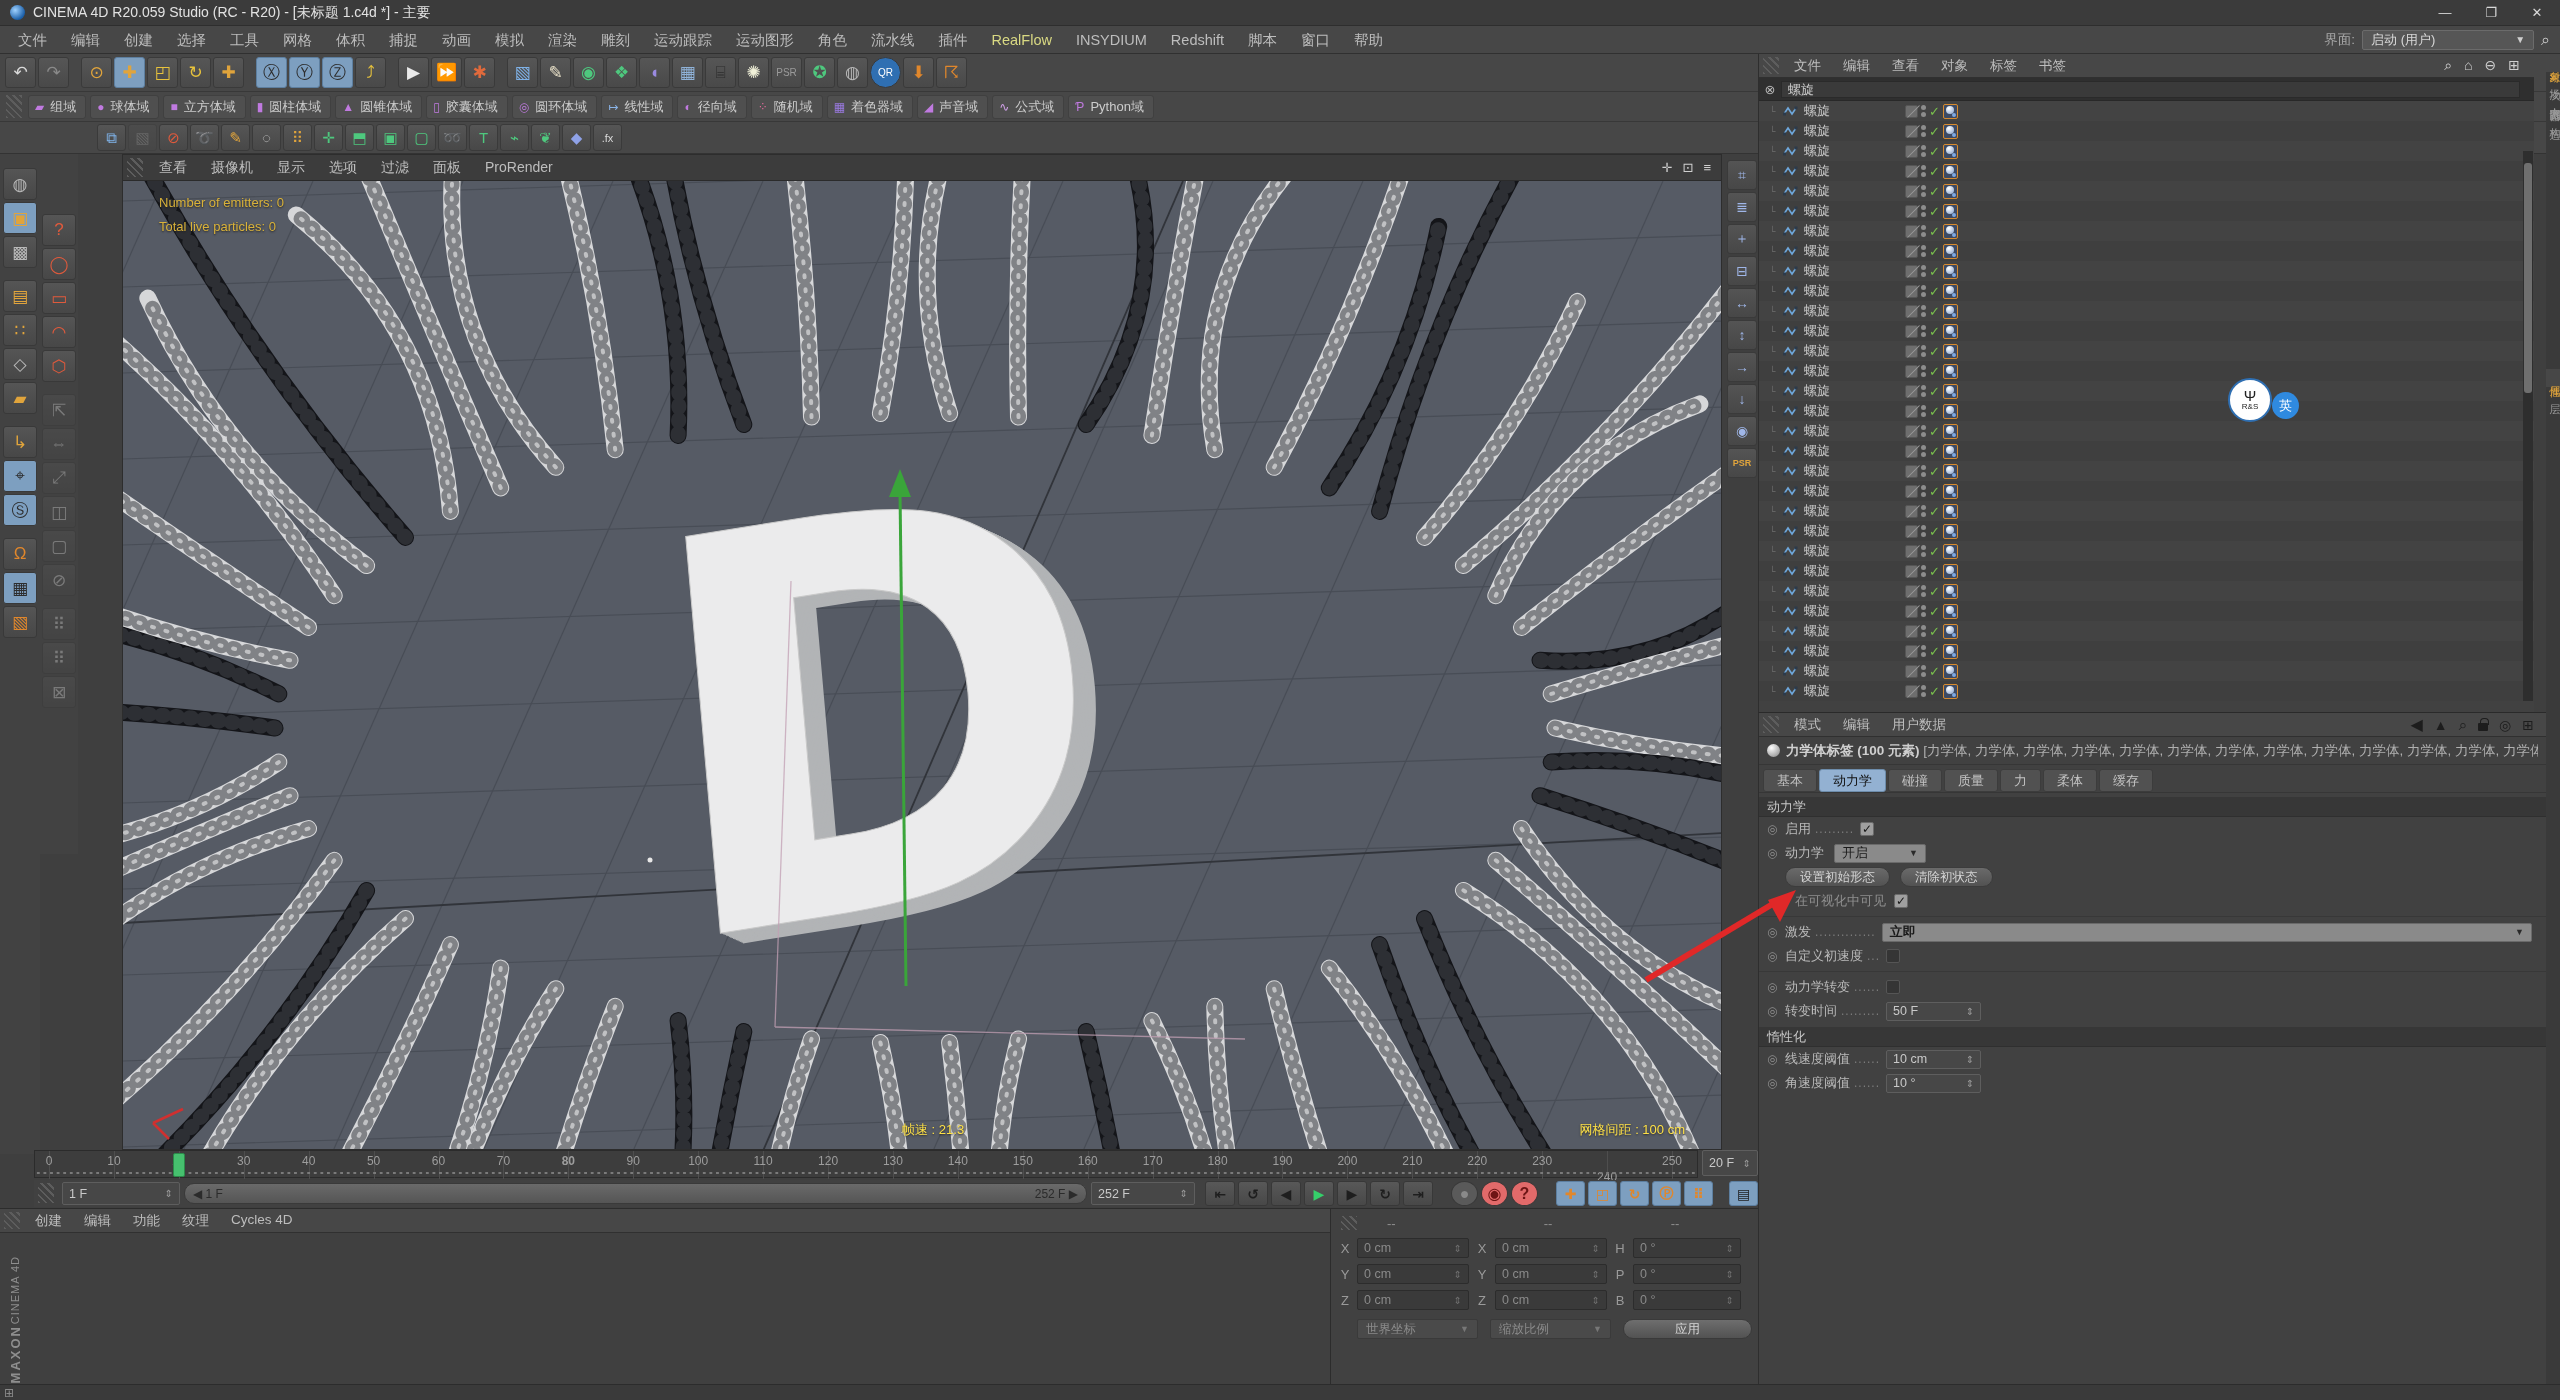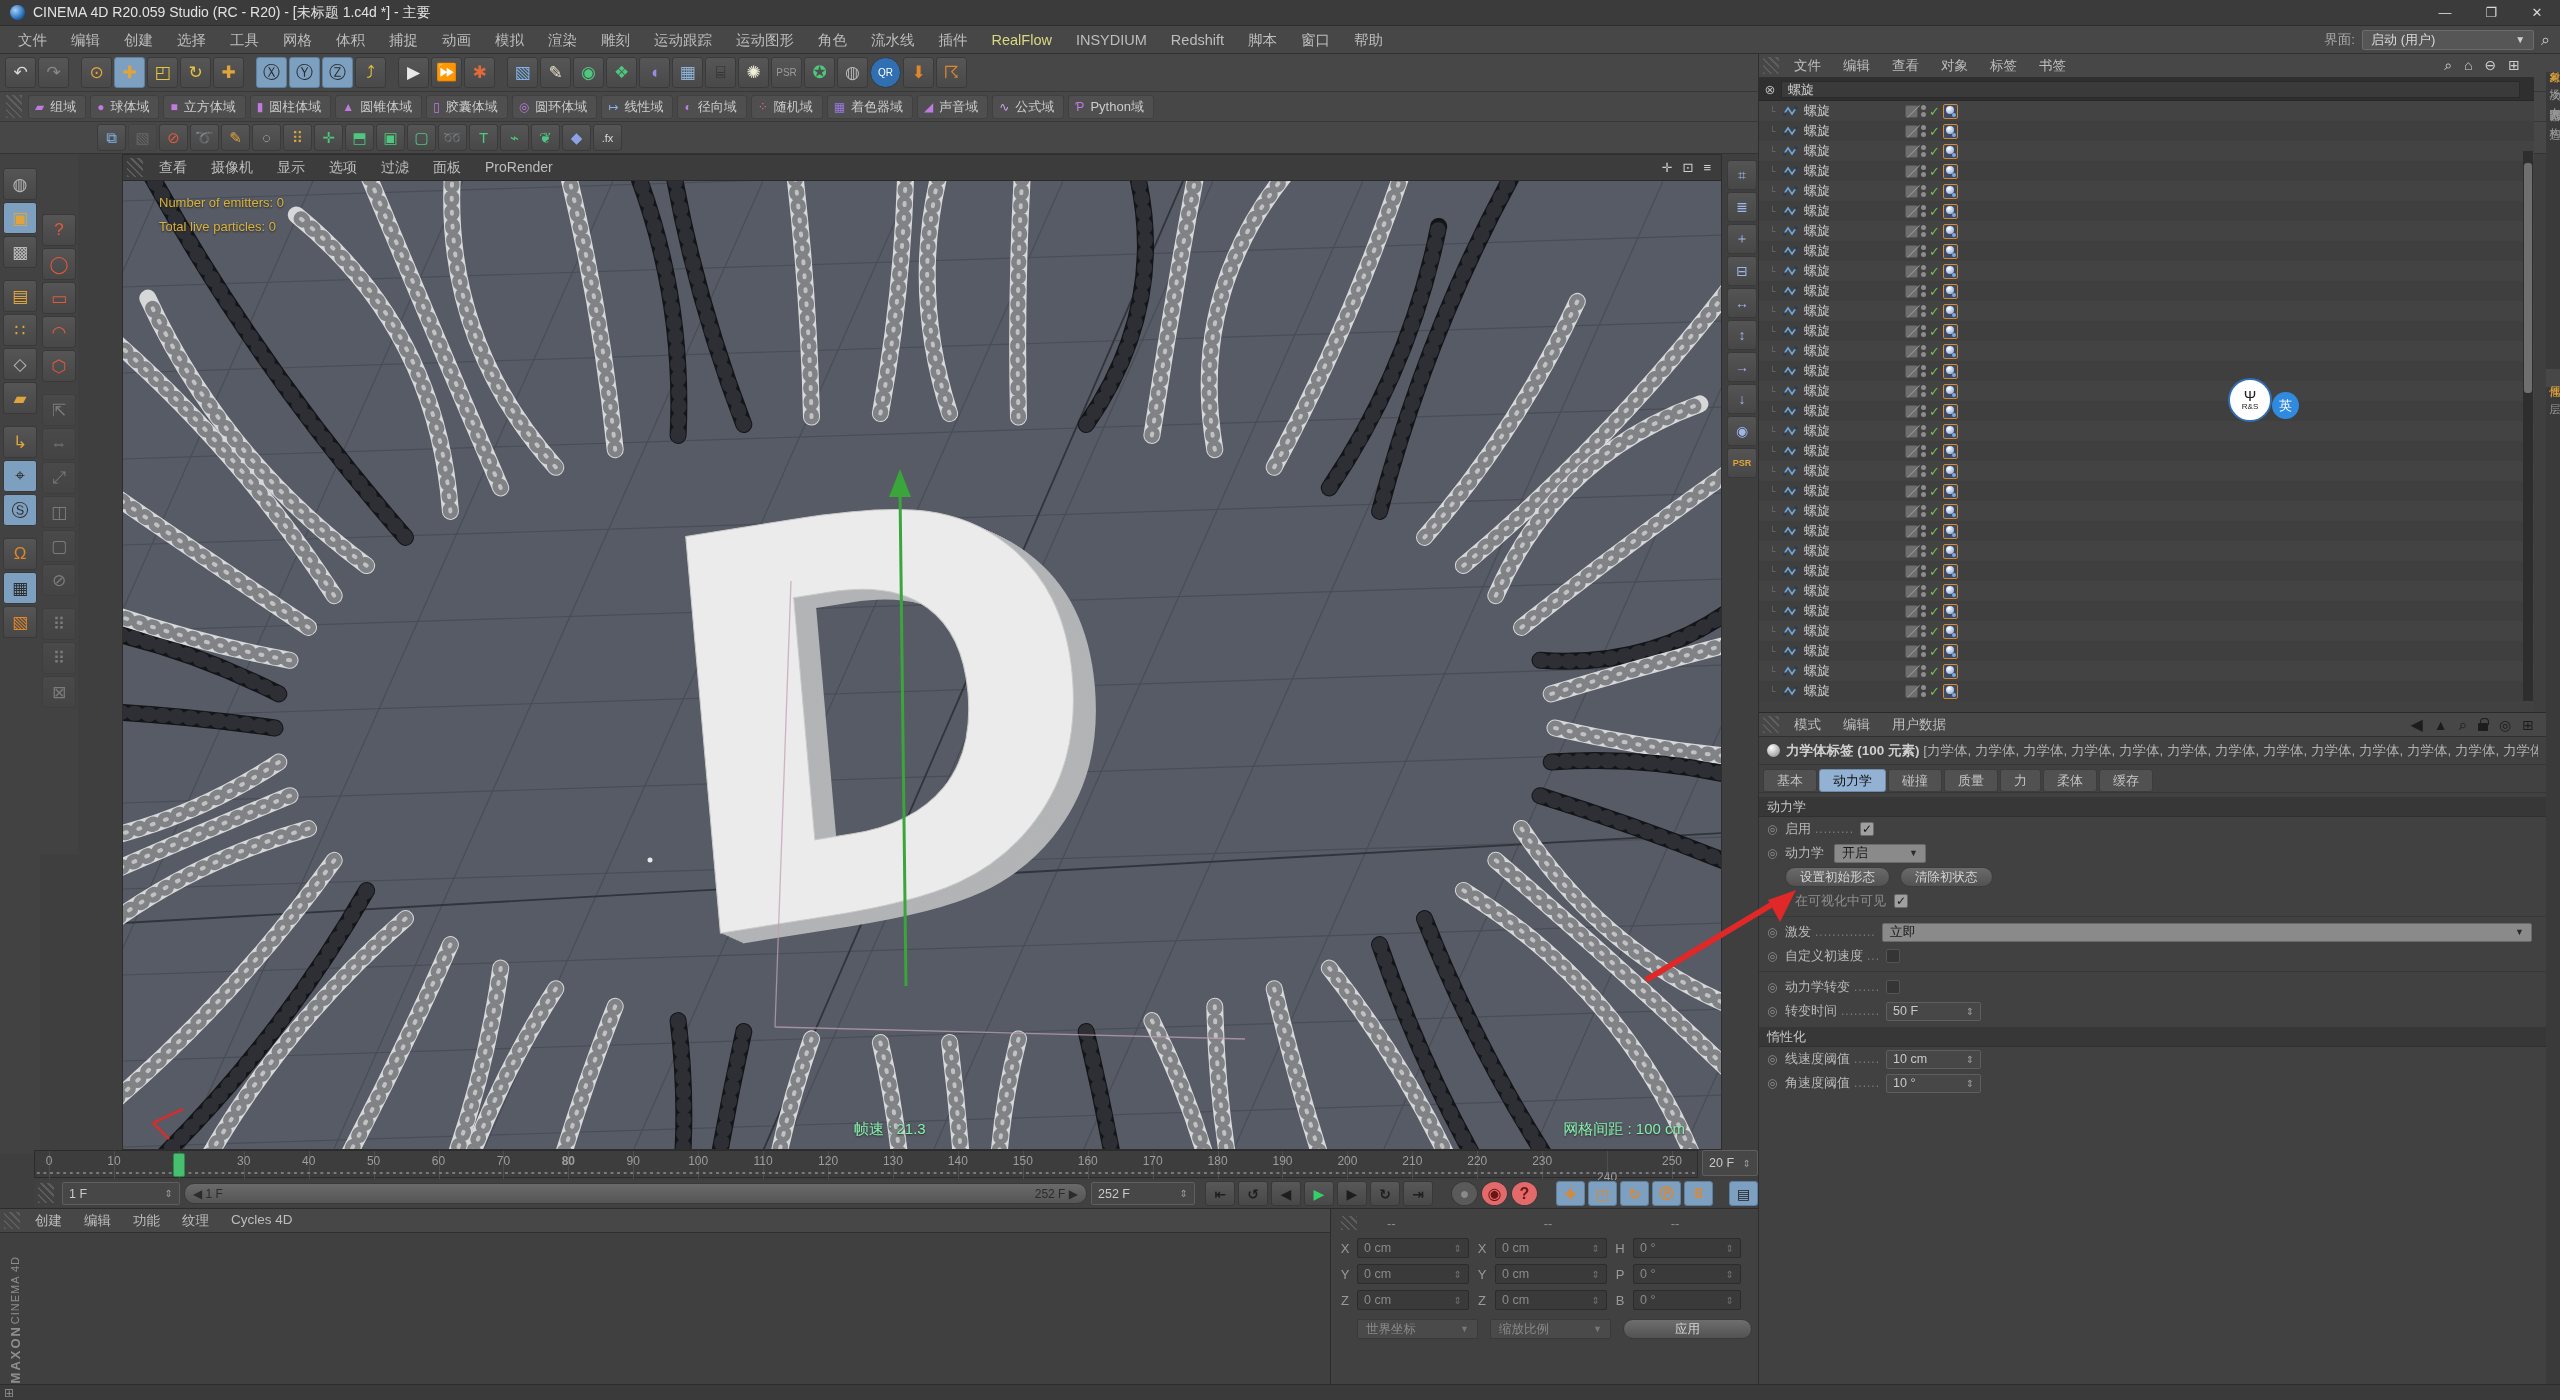--- a/index.html
+++ b/index.html
@@ -40,21 +40,21 @@
   .dbtn.act{background:#7d9fc0;}
   .dbtn.gray{color:#b9b9b9;}
   .dbtn.dim{opacity:.4;color:#cfcfcf;}
   
   #viewport{left:122px;top:154px;width:1600px;height:996px;background:#565b65;border:1px solid #2d2d2d;overflow:hidden;}
   #vphead{position:absolute;left:0;top:0;width:100%;height:26px;background:#3c3c3c;display:flex;align-items:center;border-bottom:1px solid #2b2b2b;z-index:5;}
   .vm{font-size:14px;color:#bdbdbd;padding:0 12px;}
   #vpcorner{margin-left:auto;display:flex;gap:10px;padding-right:10px;color:#cfcfcf;font-size:13px;}
   #scene{position:absolute;left:0;top:26px;width:1600px;height:970px;}
   .vover{position:absolute;font-size:13px;color:#d9b23a;text-shadow:0 1px 2px #222;z-index:4;}
-  .vstat{position:absolute;font-size:15px;color:#86efac;text-shadow:0 1px 2px #2a2a2a;z-index:4;}
+  .vstat{position:absolute;font-size:13px;color:#fde047;text-shadow:0 1px 2px #2a2a2a;z-index:4;margin-left:48px;}
   
   #astrip{left:1726px;top:160px;width:32px;height:600px;display:flex;flex-direction:column;gap:2px;align-items:center;}
   .ab{width:30px;height:30px;border-radius:3px;background:linear-gradient(#545454,#474747);border:1px solid #3a3a3a;display:flex;align-items:center;justify-content:center;font-size:14px;color:#9fb6e8;}
   
   #om{left:1758px;top:54px;width:776px;height:658px;background:#414141;border-left:1px solid #2e2e2e;}
   #ommenu{height:24px;display:flex;align-items:center;background:#474747;border-bottom:1px solid #303030;}
   .omm{font-size:13.5px;color:#bdbdbd;padding:0 11px;}
   #omicons{margin-left:auto;display:flex;gap:12px;padding-right:14px;color:#cfcfcf;font-size:14px;}
   #omsearch{height:23px;background:#2f2f2f;display:flex;align-items:center;border-bottom:1px solid #282828;}
   #omclear{width:22px;text-align:center;color:#b9b9b9;font-size:13px;}
@@ -1240,21 +1240,21 @@
         </div>
         <div class="arow" style="padding-left: 36px;">
           <span class="albl dim">在可视化中可见</span>
           <span class="chk" style="margin-left: 8px;">✓</span>
         </div>
         <div class="asep"></div>
         <div class="arow">
           <span class="aico">◎</span>
           <span class="albl">激发</span>
           <span class="leader">..............</span>
-          <div class="dd2" style="flex: 1 1 0%; margin-right: 14px;">
+          <div class="dd2" style="flex: 1 1 0%; margin-right: 14px; font-weight: bold;">
             <span>立即</span>
             <span class="car">▼</span>
           </div>
         </div>
         <div class="arow">
           <span class="aico">◎</span>
           <span class="albl">自定义初速度</span>
           <span class="leader">...</span>
           <span class="chk off"></span>
         </div>

